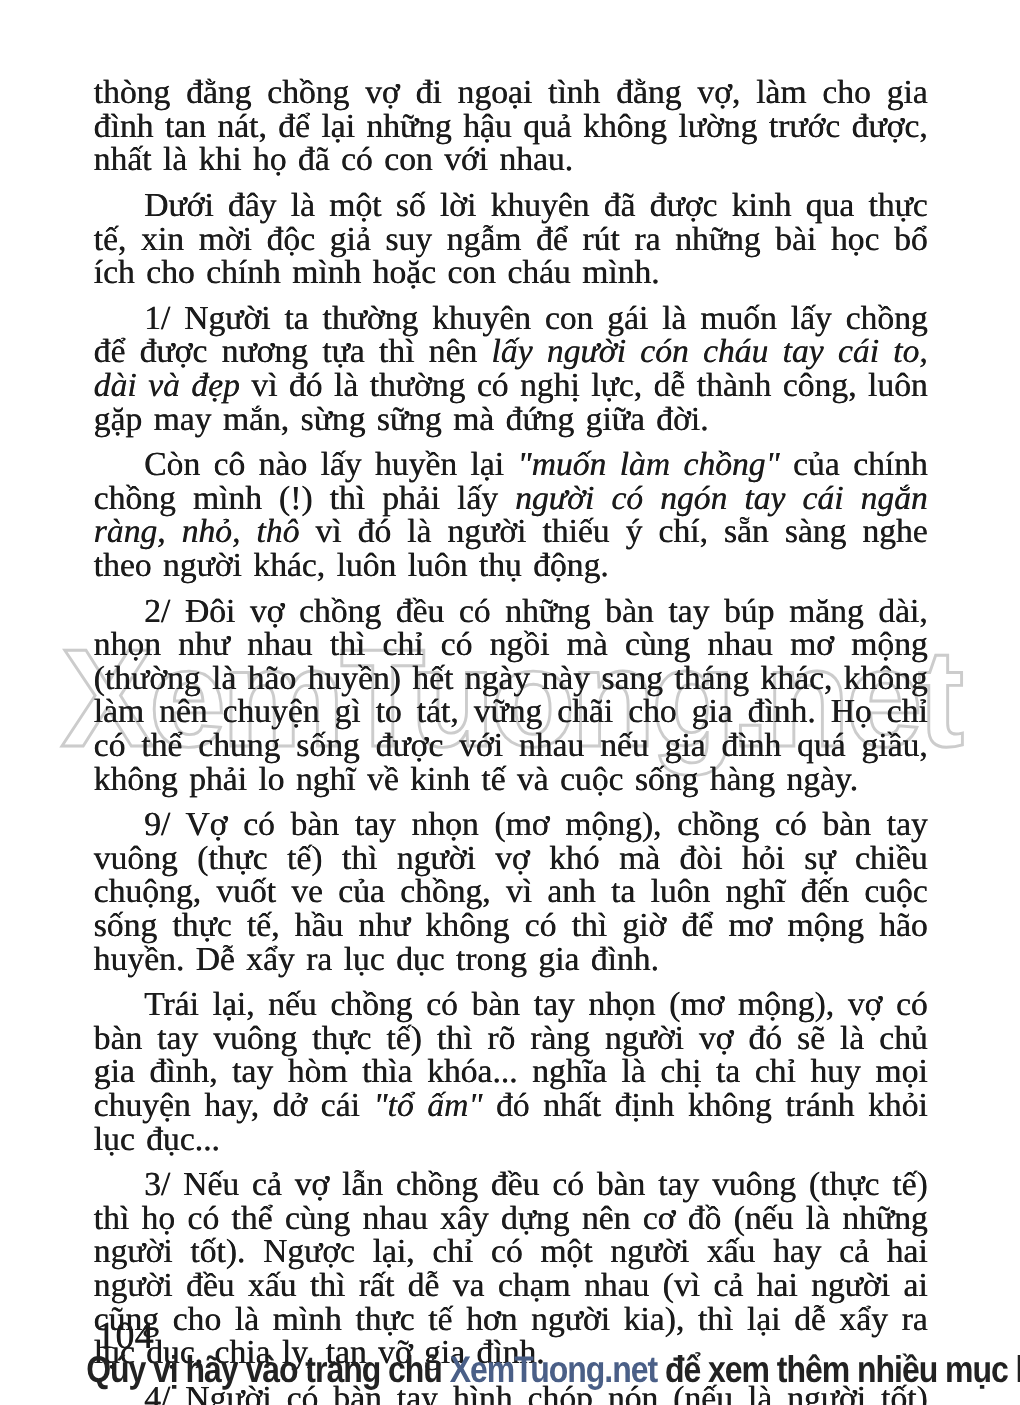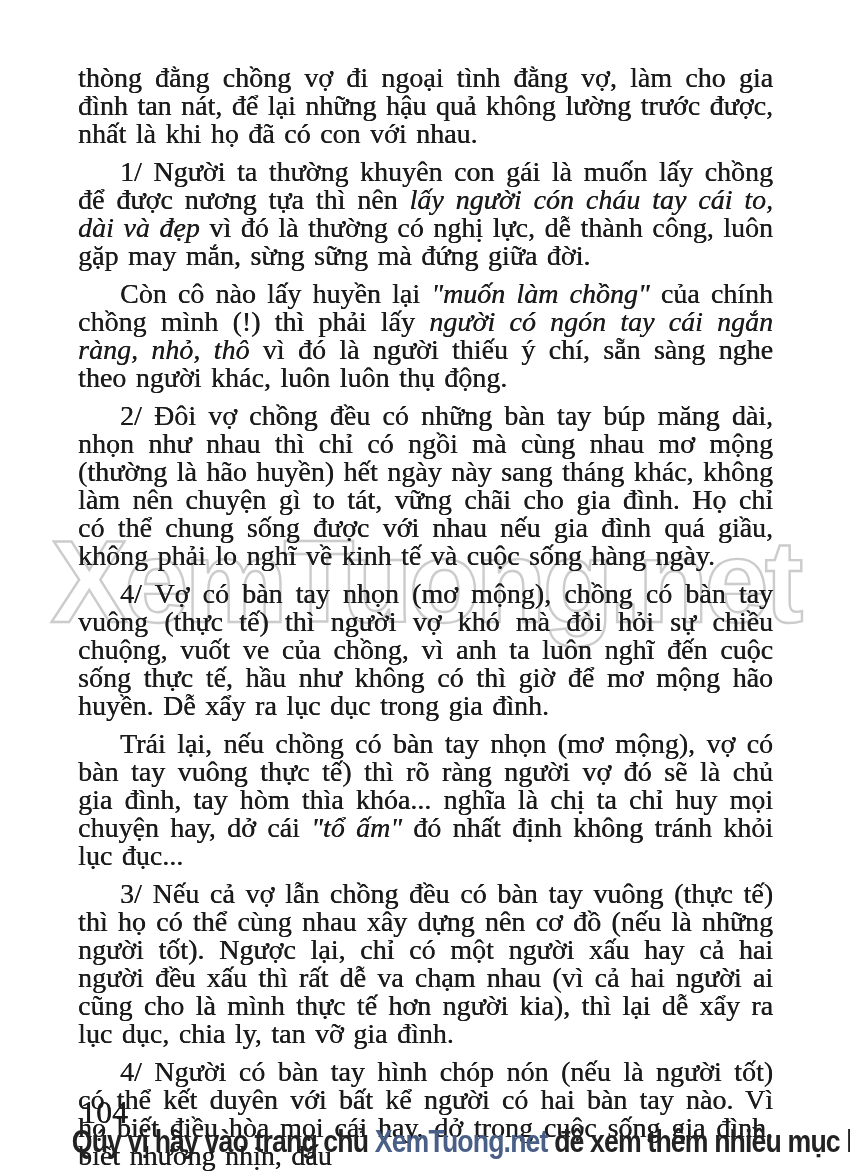--- a/index.html
+++ b/index.html
@@ -87,24 +87,25 @@
 <body>
 
 <div class="page">
 
   <svg class="watermark" viewBox="0 0 850 150" xmlns="http://www.w3.org/2000/svg">
     <text x="425" y="114" text-anchor="middle">XemTuong.net</text>
   </svg>
 
   <div class="content" id="content">
       <p class="no-indent"><span>thòng đằng chồng vợ đi ngoại tình đằng vợ, làm cho gia đình tan nát, để lại những hậu quả không lường trước được, nhất là khi họ đã có con với nhau.</span></p>
+      <p><span>Dưới đây là một số lời khuyên đã được kinh qua thực tế, xin mời độc giả suy ngẫm để rút ra những bài học bổ ích cho chính mình hoặc con cháu mình.</span></p>
       <p><span>1/ Người ta thường khuyên con gái là muốn lấy chồng để được nương tựa thì nên </span><span class="it">lấy người cón cháu tay cái to, dài và đẹp</span><span> vì đó là thường có nghị lực, dễ thành công, luôn gặp may mắn, sừng sững mà đứng giữa đời.</span></p>
       <p><span>Còn cô nào lấy huyền lại </span><span class="it">"muốn làm chồng"</span><span> của chính chồng mình (!) thì phải lấy </span><span class="it">người có ngón tay cái ngắn ràng, nhỏ, thô</span><span> vì đó là người thiếu ý chí, sẵn sàng nghe theo người khác, luôn luôn thụ động.</span></p>
       <p><span>2/ Đôi vợ chồng đều có những bàn tay búp măng dài, nhọn như nhau thì chỉ có ngồi mà cùng nhau mơ mộng (thường là hão huyền) hết ngày này sang tháng khác, không làm nên chuyện gì to tát, vững chãi cho gia đình. Họ chỉ có thể chung sống được với nhau nếu gia đình quá giầu, không phải lo nghĩ về kinh tế và cuộc sống hàng ngày.</span></p>
-      <p><span>4/ Vợ có bàn tay nhọn (mơ mộng), chồng có bàn tay vuông (thực tế) thì người vợ khó mà đòi hỏi sự chiều chuộng, vuốt ve của chồng, vì anh ta luôn nghĩ đến cuộc sống thực tế, hầu như không có thì giờ để mơ mộng hão huyền. Dễ xẩy ra lục dục trong gia đình.</span></p>
+      <p><span>9/ Vợ có bàn tay nhọn (mơ mộng), chồng có bàn tay vuông (thực tế) thì người vợ khó mà đòi hỏi sự chiều chuộng, vuốt ve của chồng, vì anh ta luôn nghĩ đến cuộc sống thực tế, hầu như không có thì giờ để mơ mộng hão huyền. Dễ xẩy ra lục dục trong gia đình.</span></p>
       <p><span>Trái lại, nếu chồng có bàn tay nhọn (mơ mộng), vợ có bàn tay vuông thực tế) thì rõ ràng người vợ đó sẽ là chủ gia đình, tay hòm thìa khóa... nghĩa là chị ta chỉ huy mọi chuyện hay, dở cái </span><span class="it">"tổ ấm"</span><span> đó nhất định không tránh khỏi lục đục...</span></p>
       <p><span>3/ Nếu cả vợ lẫn chồng đều có bàn tay vuông (thực tế) thì họ có thể cùng nhau xây dựng nên cơ đồ (nếu là những người tốt). Ngược lại, chỉ có một người xấu hay cả hai người đều xấu thì rất dễ va chạm nhau (vì cả hai người ai cũng cho là mình thực tế hơn người kia), thì lại dễ xẩy ra lục dục, chia ly, tan vỡ gia đình.</span></p>
       <p><span>4/ Người có bàn tay hình chóp nón (nếu là người tốt) có thể kết duyên với bất kể người có hai bàn tay nào. Vì họ biết điều hòa mọi cái hay, dở trong cuộc sống gia đình, biết nhường nhịn, đấu</span></p>
     </div>
 
   <div class="pagenum">104</div>
 
   <div class="footer">
     <span class="squeeze"><span>Qúy vị hãy vào trang chủ </span><a class="site" href="#">XemTuong.net</a><span> để xem thêm nhiều mục hay khác</span></span>
   </div>

